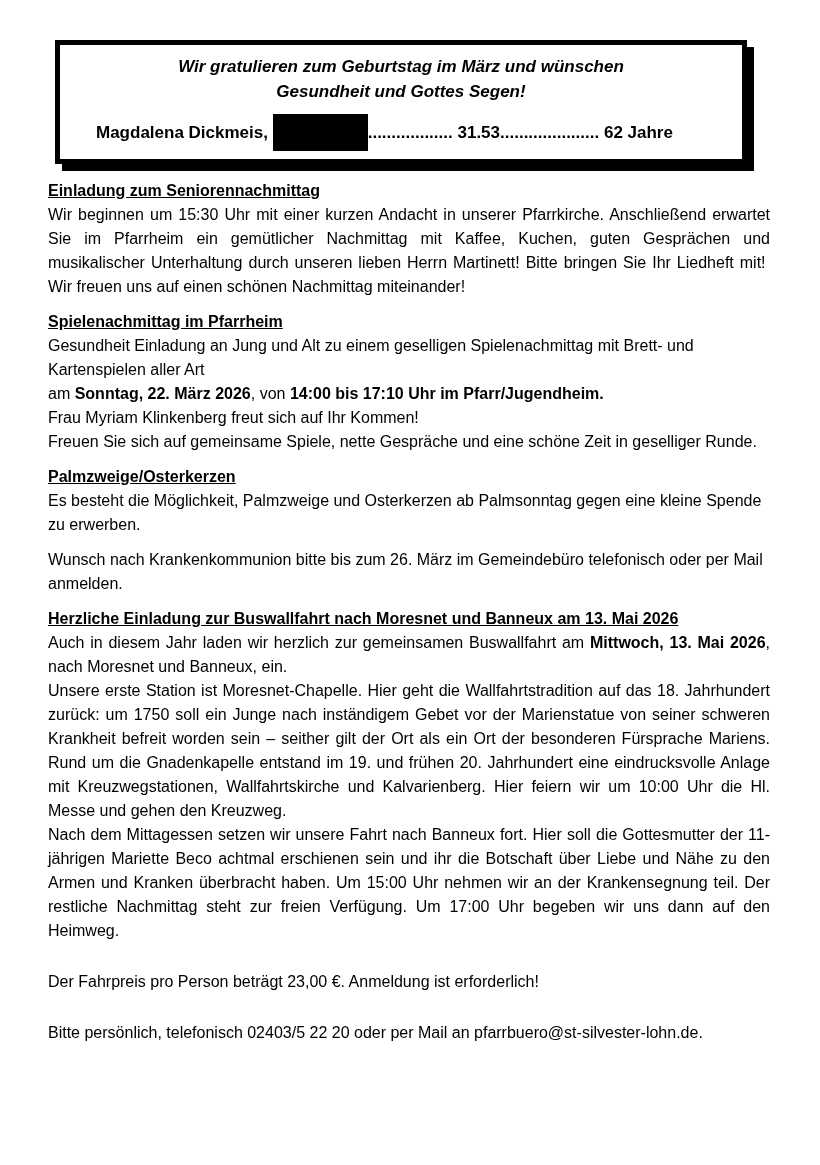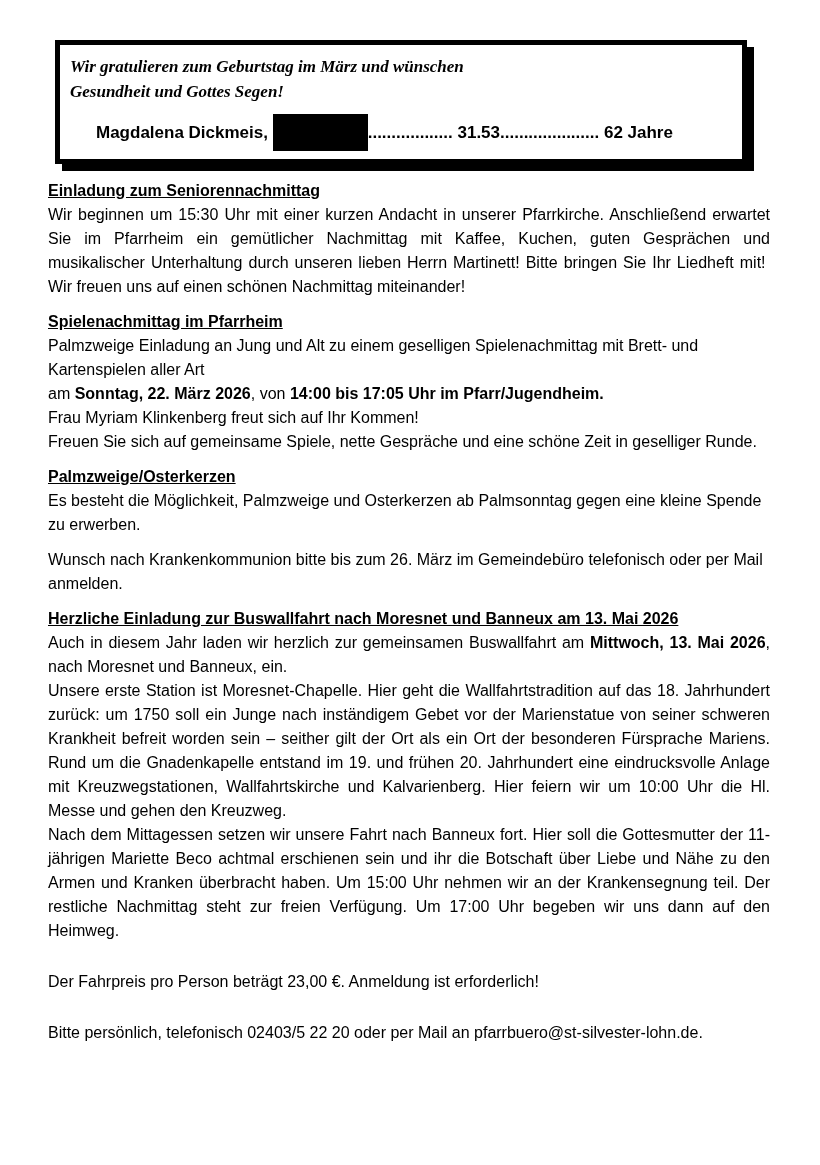--- a/index.html
+++ b/index.html
@@ -18,25 +18,25 @@
     left: 55px;
     top: 40px;
     width: 692px;
     box-sizing: border-box;
     border: 5px solid #000000;
     box-shadow: 7px 7px 0 #000000;
     background: #ffffff;
     padding: 9px 10px 5px 10px;
   }
   .box-title {
+    text-align: center;
     font-weight: bold;
     font-style: italic;
     font-size: 17px;
     line-height: 25px;
-    font-family: Liberation Serif, serif;
   }
   .name-row {
     margin-top: 9px;
     padding-left: 26px;
     font-weight: bold;
     font-size: 17px;
     line-height: 40px;
     white-space: nowrap;
   }
   .redaction {
@@ -90,22 +90,22 @@
 
   <div class="content">
 
     <section class="sec">
       <h2>Einladung zum Seniorennachmittag</h2>
       <p class="just"><span>Wir beginnen um 15:30 Uhr mit einer kurzen Andacht in unserer Pfarrkirche. Anschließend erwartet Sie im Pfarrheim ein gemütlicher Nachmittag mit Kaffee, Kuchen, guten Gesprächen und musikalischer Unterhaltung durch unseren lieben Herrn Martinett! Bitte bringen Sie Ihr Liedheft mit!&nbsp; Wir freuen uns auf einen schönen Nachmittag miteinander!</span></p>
     </section>
 
     <section class="sec">
       <h2>Spielenachmittag im Pfarrheim</h2>
-      <p><span>Palmzweige Einladung an Jung und Alt zu einem geselligen Spielenachmittag mit Brett- und Kartenspielen aller Art</span></p>
-      <p><span>am </span><b>Sonntag, 22. März 2026</b><span>, von </span><b>14:00 bis 17:05 Uhr im Pfarr/Jugendheim.</b></p>
+      <p><span>Gesundheit Einladung an Jung und Alt zu einem geselligen Spielenachmittag mit Brett- und Kartenspielen aller Art</span></p>
+      <p><span>am </span><b>Sonntag, 22. März 2026</b><span>, von </span><b>14:00 bis 17:10 Uhr im Pfarr/Jugendheim.</b></p>
       <p><span>Frau Myriam Klinkenberg freut sich auf Ihr Kommen!</span></p>
       <p><span>Freuen Sie sich auf gemeinsame Spiele, nette Gespräche und eine schöne Zeit in geselliger Runde.</span></p>
     </section>
 
     <section class="sec">
       <h2>Palmzweige/Osterkerzen</h2>
       <p><span>Es besteht die Möglichkeit, Palmzweige und Osterkerzen ab Palmsonntag gegen eine kleine Spende zu erwerben.</span></p>
     </section>
 
     <section class="sec">

